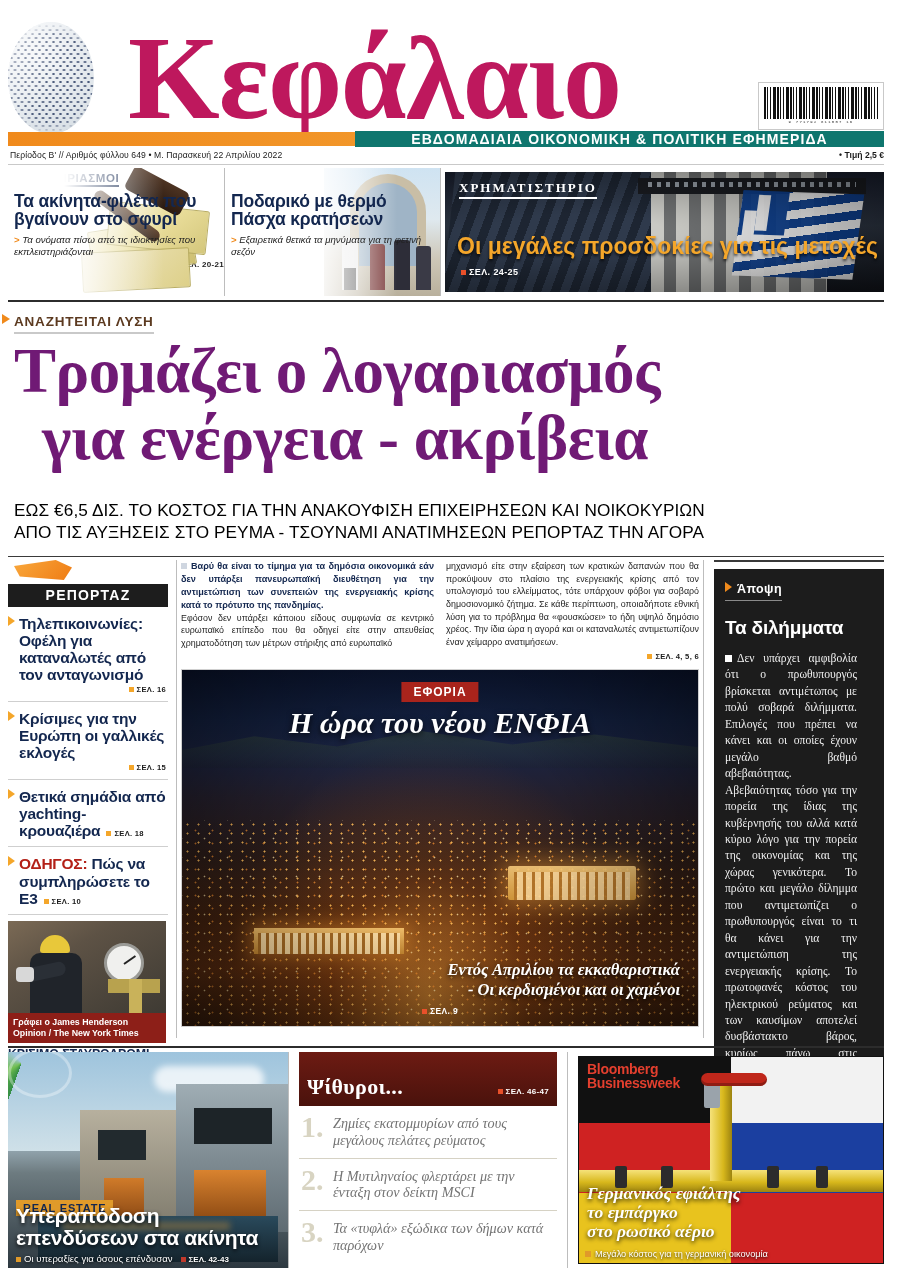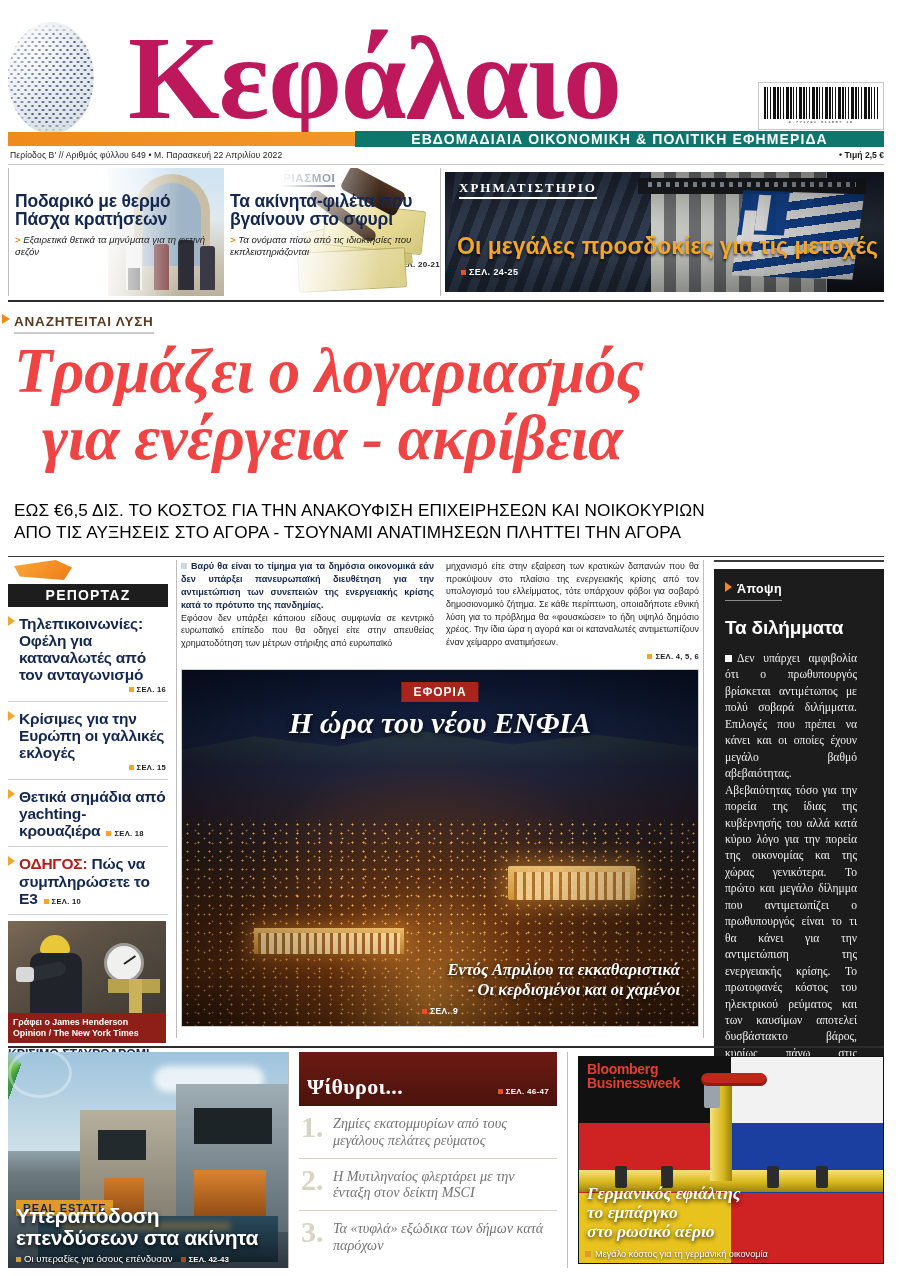--- a/index.html
+++ b/index.html
@@ -202,23 +202,22 @@
     margin-right:4px;
   }
   .kicker-text{
     font-size:13.5px; font-weight:700; letter-spacing:.8px; color:#5c3a20;
     border-bottom:2px solid #c9c9c9; padding-bottom:3px;
   }
 
   .headline{
     position:absolute; left:14px; right:18px; top:338px;
     font-family:"Liberation Serif", serif;
-    font-weight:700; font-size:63px; line-height:1.06; color:#ef4444;
+    font-weight:700; font-size:63px; line-height:1.06; color:#701a75;
     letter-spacing:-.5px;
-    font-style:italic;
   }
   .headline .l2{ padding-left:28px; display:block; }
 
   .deck{
     position:absolute; left:14px; right:18px; top:500px;
     font-family:Liberation Sans, sans-serif;
     font-size:17.2px; line-height:1.26; color:#000000; letter-spacing:.1px;
   }
   .hr-thick2 { position:absolute; left:8px; right:16px; top:556px; height:1px; background:#3a3a3a; }
 
@@ -524,50 +523,50 @@
     </div>
     <div class="orangebar"></div>
     <div class="subtitle-plate">ΕΒΔΟΜΑΔΙΑΙΑ ΟΙΚΟΝΟΜΙΚΗ &amp; ΠΟΛΙΤΙΚΗ ΕΦΗΜΕΡΙΔΑ</div>
   </div>
   <div class="dateline">Περίοδος Β' // Αριθμός φύλλου 649 • Μ. Παρασκευή 22 Απριλίου 2022</div>
   <div class="price">• Τιμή 2,5 €</div>
   <div class="hr-thin"></div>
 
   <div class="teasers">
 
+    <div class="teaser t1">
+      <div class="art-gavel">
+        <div class="note n1"></div>
+          <div class="note n2"></div>
+          <div class="note n3"></div>
+        <div class="head"></div>
+          <div class="handle"></div>
+      </div>
+      <div class="t1fade"></div>
+      <div class="t-kicker">ΠΛΕΙΣΤΗΡΙΑΣΜΟΙ</div>
+      <div class="t-head">Τα ακίνητα-φιλέτα που βγαίνουν στο σφυρί</div>
+      <div class="t-sub"><span class="chev">&gt;</span> <span>Τα ονόματα πίσω από τις ιδιοκτησίες που εκπλειστηριάζονται</span></div>
+      <div class="t-page pg-right"><span class="sq"></span><span>ΣΕΛ. 20-21</span></div>
+    </div>
+
     <div class="teaser t2">
       <div class="art-tour">
         <div class="arch"></div>
         <div class="p p1"></div>
           <div class="p p2"></div>
           <div class="p p3"></div>
           <div class="p p4"></div>
       </div>
       <div class="t2fade"></div>
       <div class="t-kicker">ΤΟΥΡΙΣΜΟΣ</div>
       <div class="t-head">Ποδαρικό με θερμό Πάσχα κρατήσεων</div>
       <div class="t-sub"><span class="chev">&gt;</span> <span>Εξαιρετικά θετικά τα μηνύματα για τη φετινή σεζόν</span></div>
       <div class="t-page pg-right"><span class="sq"></span><span>ΣΕΛ. 19</span></div>
     </div>
 
-    <div class="teaser t1">
-      <div class="art-gavel">
-        <div class="note n1"></div>
-          <div class="note n2"></div>
-          <div class="note n3"></div>
-        <div class="head"></div>
-          <div class="handle"></div>
-      </div>
-      <div class="t1fade"></div>
-      <div class="t-kicker">ΠΛΕΙΣΤΗΡΙΑΣΜΟΙ</div>
-      <div class="t-head">Τα ακίνητα-φιλέτα που βγαίνουν στο σφυρί</div>
-      <div class="t-sub"><span class="chev">&gt;</span> <span>Τα ονόματα πίσω από τις ιδιοκτησίες που εκπλειστηριάζονται</span></div>
-      <div class="t-page pg-right"><span class="sq"></span><span>ΣΕΛ. 20-21</span></div>
-    </div>
-
     <div class="teaser t3">
       <div class="art-bourse">
         <div class="facade"></div>
         <div class="cols"></div>
         <div class="lintel"></div>
         <div class="flag"></div>
         <div class="vig"></div>
       </div>
       <div class="t3-kicker">ΧΡΗΜΑΤΙΣΤΗΡΙΟ</div>
       <div class="t3-head"><span>Οι μεγάλες προσδοκίες για τις μετοχές</span><span class="t3-page"><span class="sq"></span><span>ΣΕΛ. 24-25</span></span></div>
@@ -579,21 +578,21 @@
     <span class="kicker-arrow"></span><span class="kicker-text">ΑΝΑΖΗΤΕΙΤΑΙ ΛΥΣΗ</span>
   </div>
 
   <div class="headline">
     <span>Τρομάζει ο λογαριασμός</span>
     <span class="l2">για ενέργεια - ακρίβεια</span>
   </div>
 
   <div class="deck">
     <div>ΕΩΣ €6,5 ΔΙΣ. ΤΟ ΚΟΣΤΟΣ ΓΙΑ ΤΗΝ ΑΝΑΚΟΥΦΙΣΗ ΕΠΙΧΕΙΡΗΣΕΩΝ ΚΑΙ ΝΟΙΚΟΚΥΡΙΩΝ</div>
-    <div>ΑΠΟ ΤΙΣ ΑΥΞΗΣΕΙΣ ΣΤΟ ΑΓΟΡΑ - ΤΣΟΥΝΑΜΙ ΑΝΑΤΙΜΗΣΕΩΝ ΠΛΗΤΤΕΙ ΤΗΝ ΑΓΟΡΑ</div>
+    <div>ΑΠΟ ΤΙΣ ΑΥΞΗΣΕΙΣ ΣΤΟ ΡΕΥΜΑ - ΤΣΟΥΝΑΜΙ ΑΝΑΤΙΜΗΣΕΩΝ ΡΕΠΟΡΤΑΖ ΤΗΝ ΑΓΟΡΑ</div>
   </div>
   <div class="hr-thick2"></div>
 
   <div class="mid">
 
     <div class="col-left">
       <div class="rep-flag">
           <div class="ribbon"></div>
         </div>
       <div class="rep-bar">ΡΕΠΟΡΤΑΖ</div>

